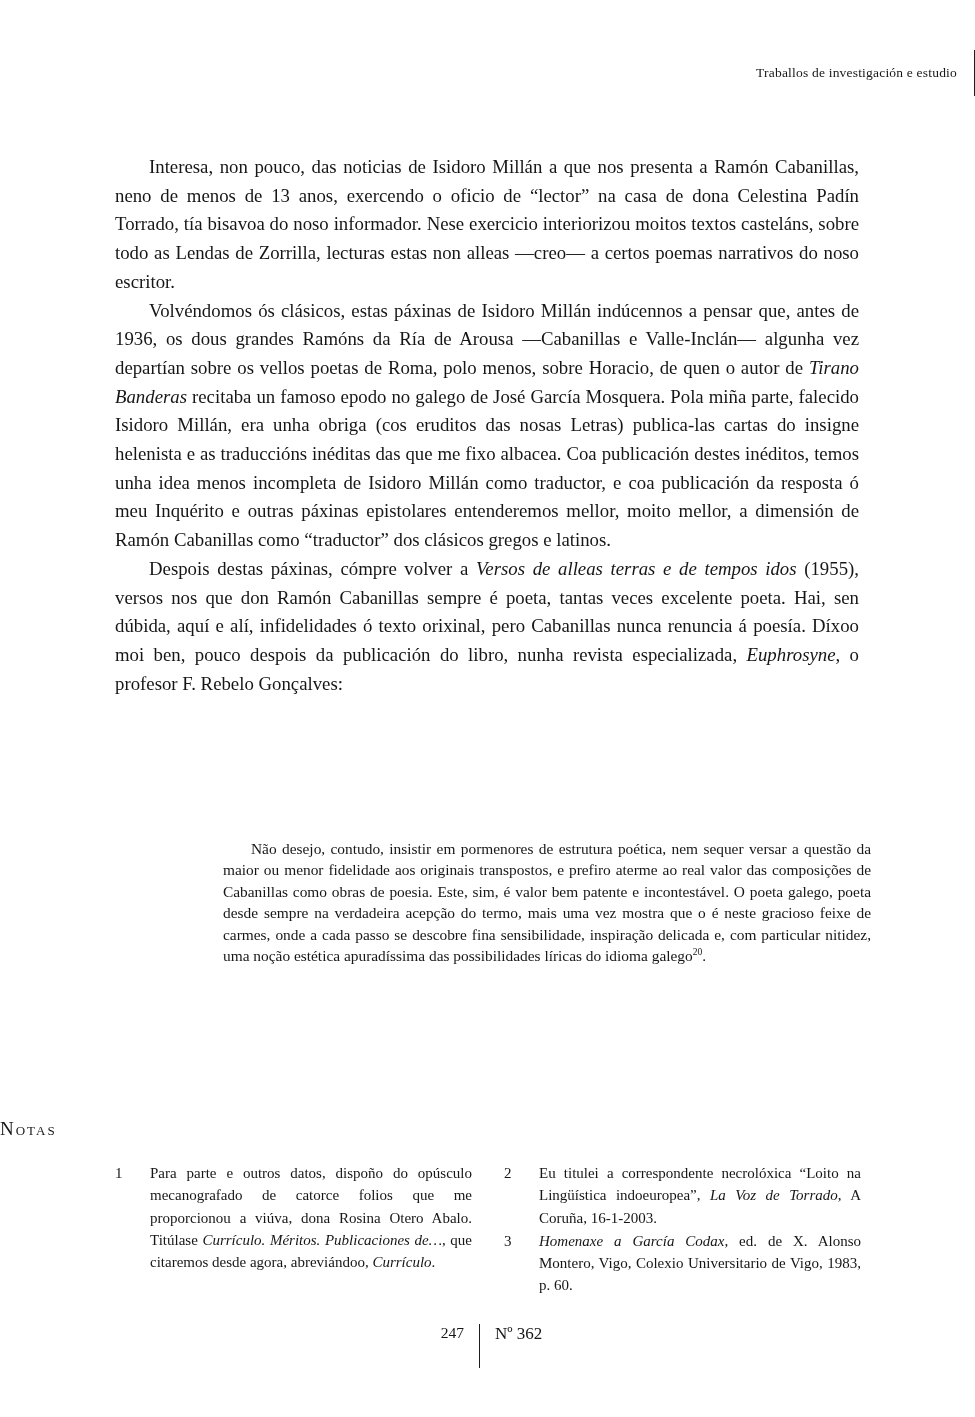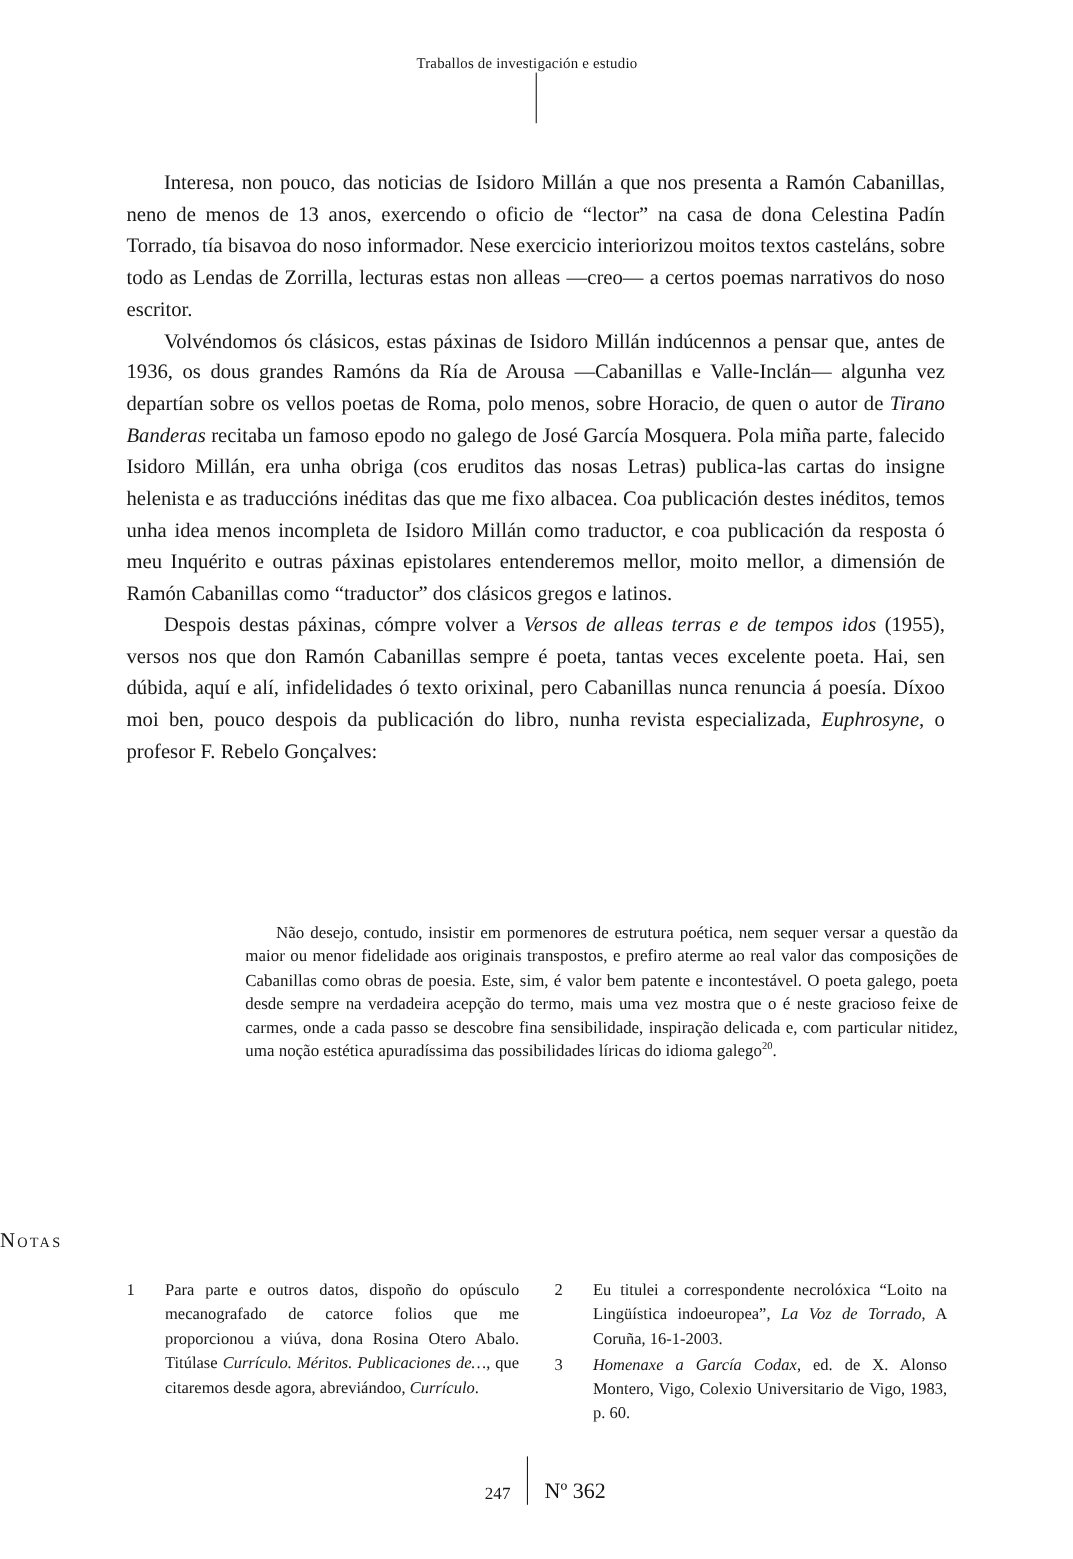--- a/index.html
+++ b/index.html
@@ -9,21 +9,21 @@
     margin:0 auto;
     background:#ffffff;
     font-family:"Liberation Serif","DejaVu Serif",serif;
     color:#161616;
     overflow:hidden;
   }
 
   
   .header {
     position:absolute; top:50px; left:0; right:0;
-    display:flex; align-items:center; justify-content:center;flex-direction:column;
+    display:flex; align-items:center; justify-content:center;
   }
   .header-left {
     flex:1; text-align:right; padding-right:17px;
     font-size:13.5px; letter-spacing:0.2px;
   }
   .header-divider {
     width:1px; height:46px; background:#1c1c1c; flex:0 0 auto;
   }
   .header-right {
     flex:1; text-align:left; padding-left:17px;
@@ -67,30 +67,30 @@
   }
   .note-text {
     flex:1;
     font-size:15px; line-height:22.3px;
     text-align:justify;
   }
 
   
   .footer {
     position:absolute; top:1324px; left:0; right:16px;
-    display:flex; align-items:flex-end; justify-content:center;
+    display:flex; align-items:flex-start; justify-content:center;
   }
   .footer-left {
     flex:1; text-align:right; padding-right:15px; font-size:15.5px;
   }
   .footer-divider {
     width:1px; height:44px; background:#1c1c1c; flex:0 0 auto;
   }
   .footer-right {
-    flex:1; text-align:left; padding-left:15px; font-size:20px;
+    flex:1; text-align:left; padding-left:15px; font-size:17px;
   }
 </style>
 </head>
 <body>
 
 <div class="page">
 
   <header class="header">
     <div class="header-left">Traballos de investigación e estudio</div>
     <div class="header-divider"></div>

